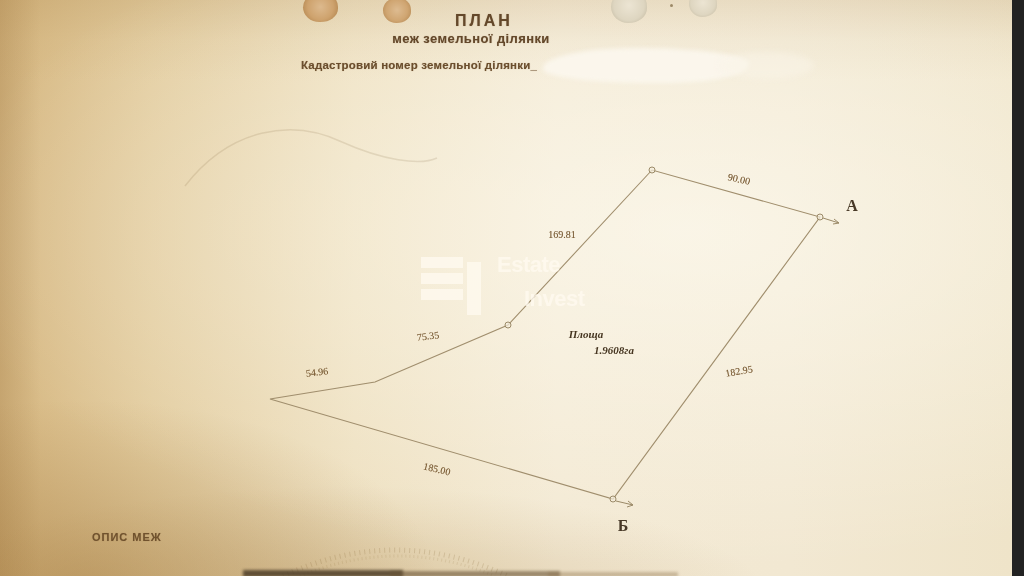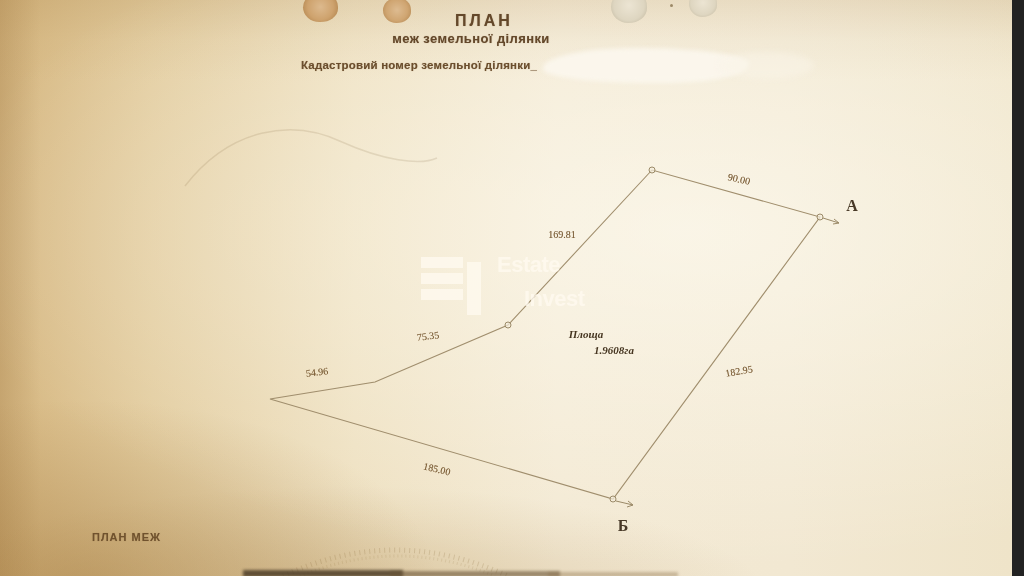--- a/index.html
+++ b/index.html
@@ -108,19 +108,19 @@
   <div class="abs meas" style="left:317px;top:372px;transform:translate(-50%,-50%) rotate(-6deg);">54.96</div>
   <div class="abs meas" style="left:437px;top:469px;transform:translate(-50%,-50%) rotate(13deg);">185.00</div>
   <div class="abs meas" style="left:739px;top:371px;transform:translate(-50%,-50%) rotate(-10deg);">182.95</div>
 
   <div class="abs ctr pt" style="left:852px;top:206px;">А</div>
   <div class="abs ctr pt" style="left:623px;top:526px;">Б</div>
 
   <div class="abs ctr area" style="left:586px;top:334px;">Площа</div>
   <div class="abs ctr area" style="left:614px;top:350px;">1.9608га</div>
 
-  <div class="abs opis">ПЛАН МЕЖ</div>
+  <div class="abs opis">ОПИС МЕЖ</div>
 
   <div class="abs band band1"></div>
   <div class="abs band band2"></div>
   <div class="abs band band3"></div>
 
 </div>
 
 </body></html>

